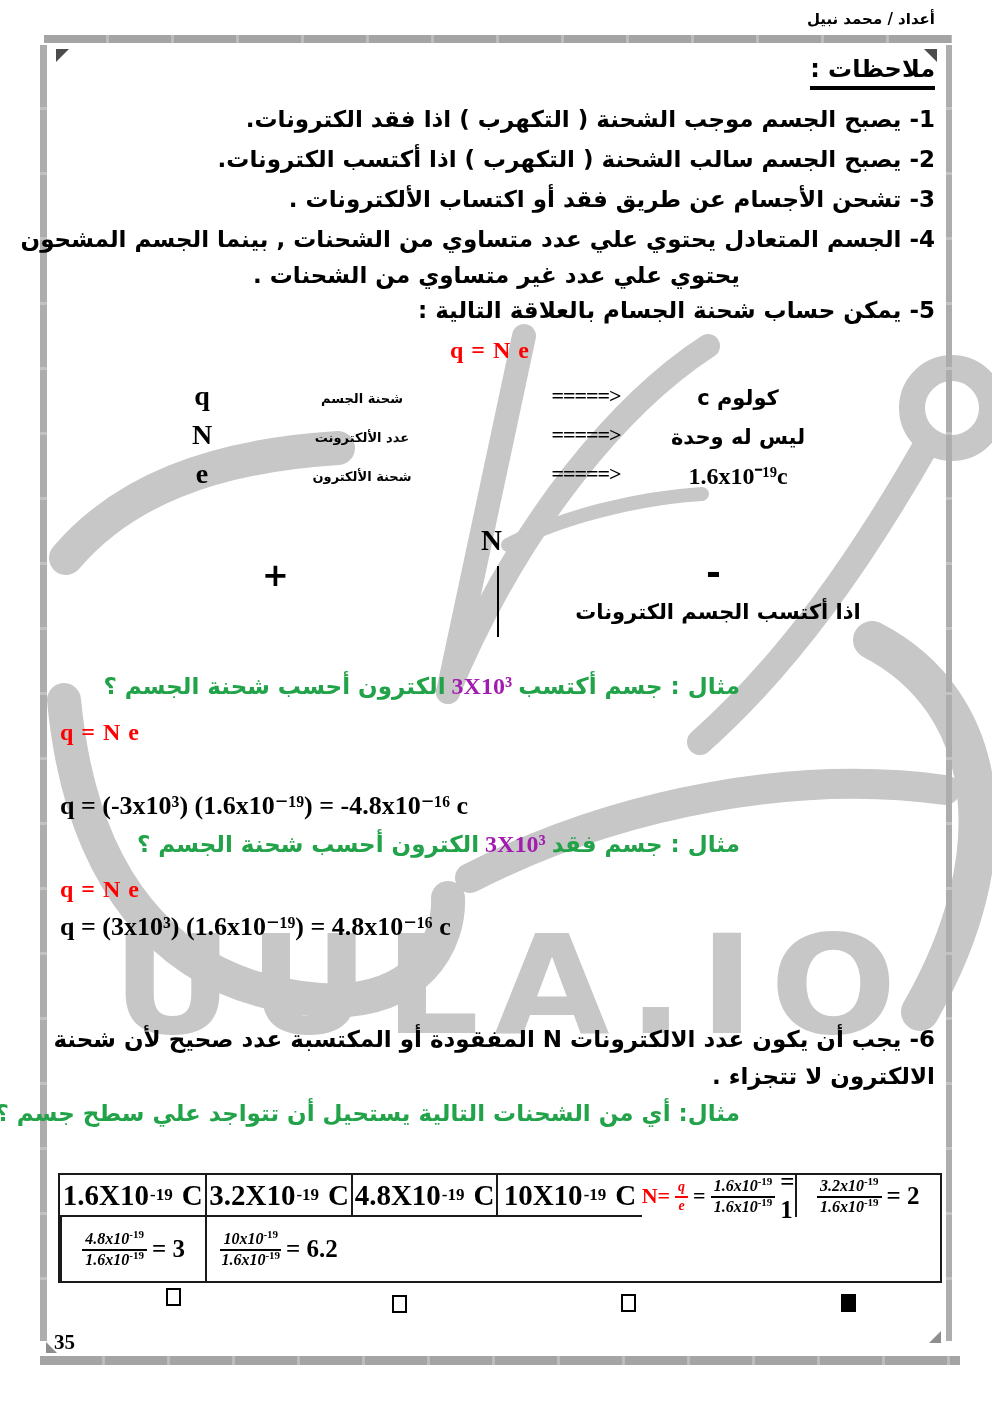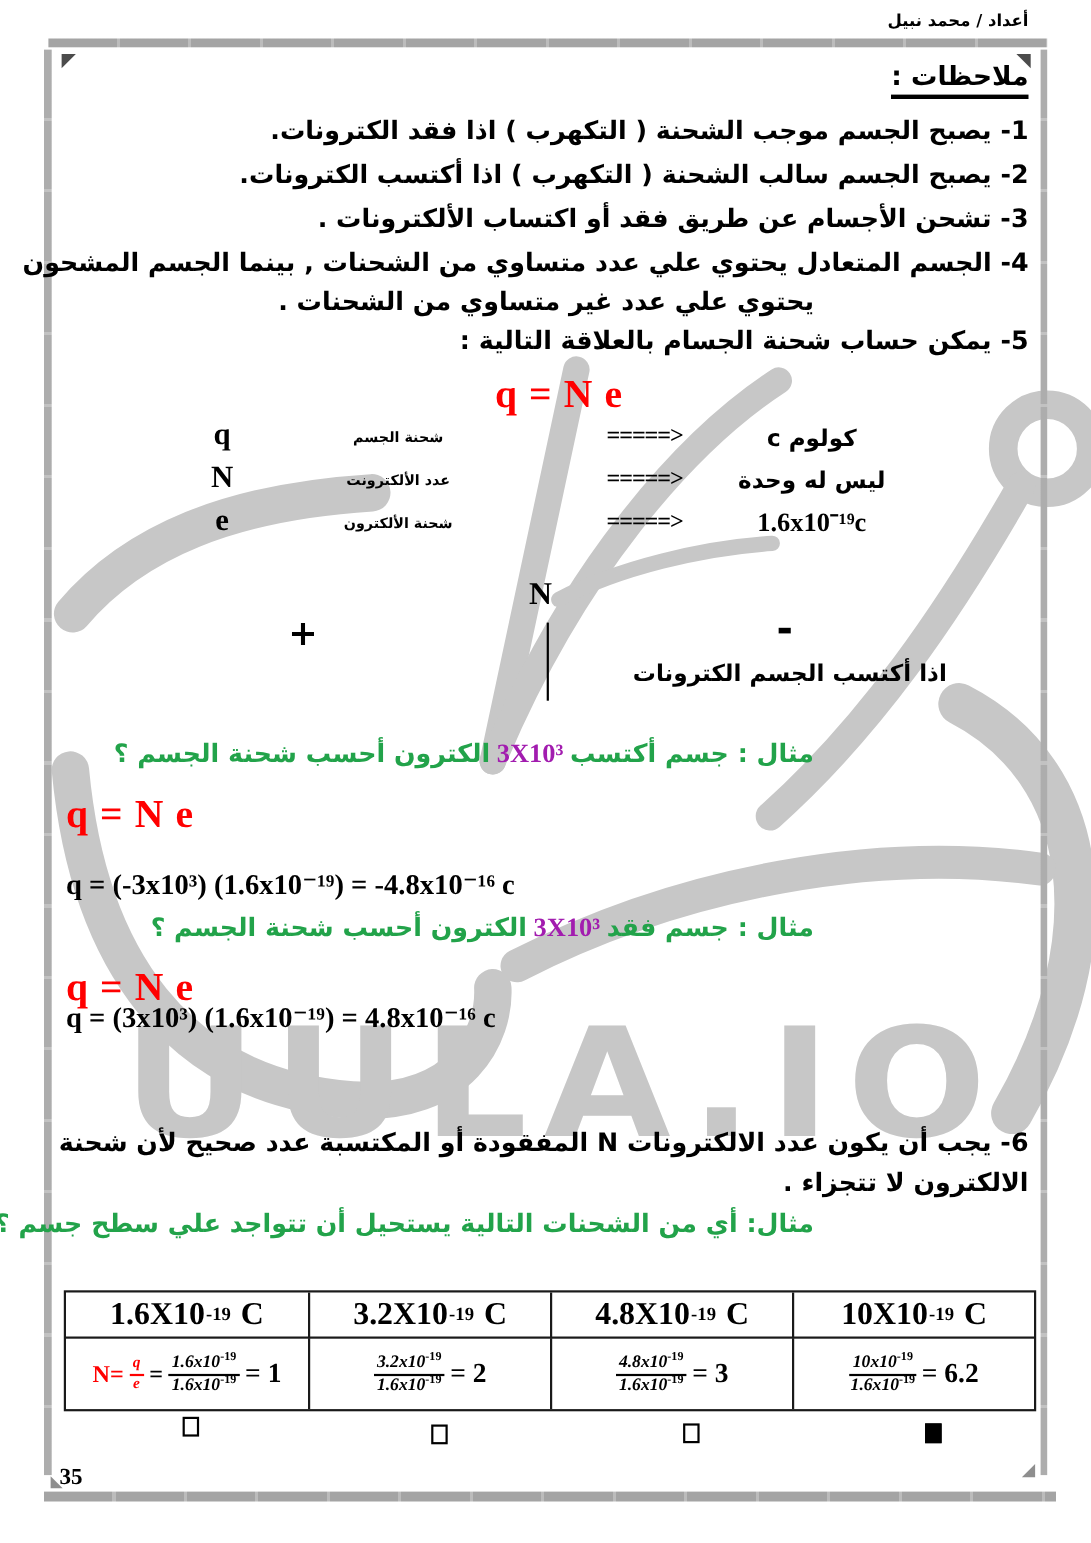--- a/index.html
+++ b/index.html
@@ -27,21 +27,21 @@
   
   .credit{position:absolute;right:57px;top:10px;direction:rtl;font-weight:bold;font-size:15px;z-index:2;white-space:nowrap;}
   .title{position:absolute;right:57px;top:55px;direction:rtl;font-weight:bold;font-size:24px;
          border-bottom:4px solid #000;padding-bottom:3px;z-index:2;white-space:nowrap;}
   .note{position:absolute;right:57px;direction:rtl;font-weight:bold;font-size:23px;
         white-space:nowrap;z-index:2;}
   .n1{top:106px;} .n2{top:146px;} .n3{top:186px;} .n4a{top:226px;}
   .n4b{top:262px;right:252px;} .n5{top:297px;}
   .n6a{top:1026px;} .n6b{top:1063px;}
   .redeq{position:absolute;font-family:"Liberation Serif","DejaVu Serif",serif;font-weight:bold;
-         font-size:36px;letter-spacing:1px;z-index:2;white-space:nowrap;}
+         font-size:24px;letter-spacing:1px;z-index:2;white-space:nowrap;}
   .e1{left:450px;top:337px;}
   .e2{left:60px;top:719px;} .e3{left:60px;top:876px;}
   .sol{position:absolute;left:60px;font-family:"Liberation Serif","DejaVu Serif",serif;
        font-weight:bold;font-size:26px;z-index:2;white-space:nowrap;}
   .s1{top:790px;} .s2{top:911px;}
   
   .fcol{position:absolute;z-index:2;text-align:center;white-space:nowrap;}
   .fcol div{height:39px;line-height:39px;}
   .fsym{left:185px;top:376px;width:34px;font-family:"Liberation Serif",serif;font-weight:bold;font-size:28px;}
   .flab{left:272px;top:379px;width:180px;direction:rtl;font-weight:bold;font-size:13px;}
@@ -57,21 +57,21 @@
   .dg-lab{position:absolute;direction:rtl;font-weight:bold;font-size:21px;text-align:center;z-index:2;white-space:nowrap;}
   .dg-lab-plus{left:148px;width:248px;top:600px;}
   .dg-lab-minus{left:568px;width:300px;top:600px;}
   
   .example{position:absolute;right:252px;direction:rtl;font-weight:bold;font-size:23px;z-index:2;white-space:nowrap;}
   .ex1{top:673px;} .ex2{top:831px;} .ex3{top:1100px;}
   .example .g{color:var(--green);}
   .example .v{color:#a21caf;font-family:"Liberation Serif",serif;font-size:24px;padding:0 6px;direction:ltr;unicode-bidi:embed;}
   
   .ctable{position:absolute;left:58px;top:1173px;width:880px;z-index:2;direction:ltr;
-          display:grid;grid-template-columns:repeat(4,1fr);grid-template-rows:42px 64px;
+          display:grid;grid-template-columns:repeat(6,1fr);grid-template-rows:42px 64px;
           border:2px solid #1a1a1a;background:#fff;}
   .ctable .cell{border-left:2px solid #1a1a1a;display:flex;align-items:center;justify-content:center;}
   .ctable .cell.first{border-left:none;}
   .ctable .th{font-family:"Liberation Serif",serif;font-weight:bold;font-size:29px;border-bottom:2px solid #1a1a1a;}
   .ctable .th sup{font-size:17px;line-height:0;margin:0 1px;}
   .ctable .th .u{margin-left:8px;}
   .ctable .calc{gap:5px;font-family:"Liberation Serif",serif;}
   .frac{display:inline-flex;flex-direction:column;align-items:center;
         font-family:"Liberation Serif",serif;font-weight:bold;font-style:italic;font-size:16px;line-height:1.1;}
   .frac .top{padding:0 3px 1px;border-bottom:2px solid #000;}

